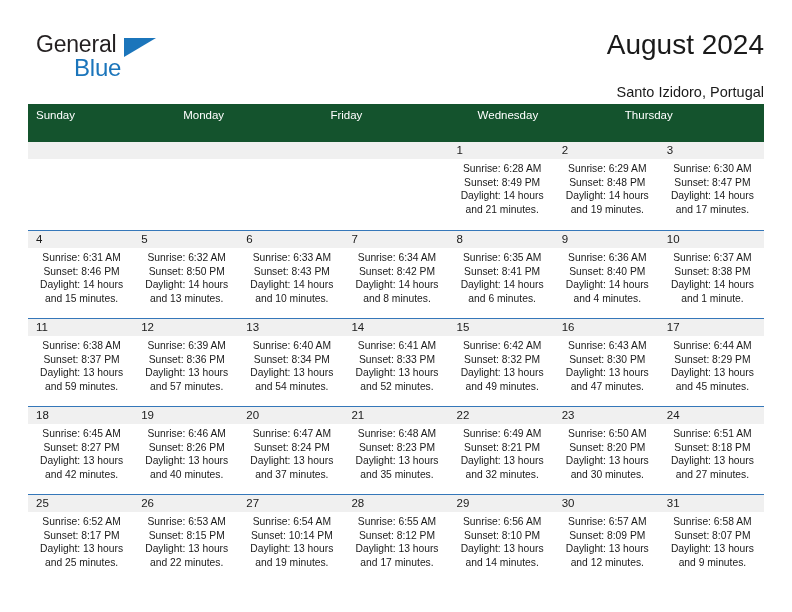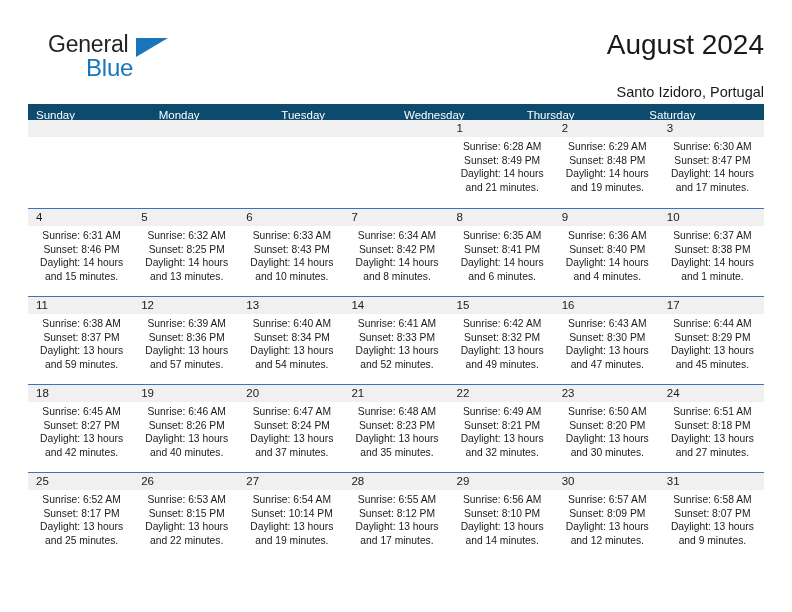--- a/index.html
+++ b/index.html
@@ -24,21 +24,21 @@
   
   .topbar {
     position: absolute;
     left: 28px;
     top: 28px;
     right: 28px;
     height: 68px;
   }
   .logo {
     position: absolute;
-    left: 20px;
+    left: 8px;
     top: 4px;
     width: 200px;
     height: 58px;
   }
   .logo-row1 {
     position: relative;
     font-size: 23px;
     line-height: 25px;
     color: #231f20;
     letter-spacing: -0.2px;
@@ -88,22 +88,22 @@
 
   
   .calendar {
     position: absolute;
     left: 28px;
     top: 104px;
     width: 736px;
   }
   .weekdays {
     display: flex;
-    background: #0c4a6e;
-    height: 16px;
+    background: #14532d;
+    height: 38px;
   }
   .weekday {
     flex: 1 1 0;
     color: #ffffff;
     font-size: 11.5px;
     line-height: 22px;
     padding-left: 8px;
     box-sizing: border-box;
     white-space: nowrap;
     overflow: hidden;
@@ -163,24 +163,23 @@
       <div class="cal-title">August 2024</div>
       <div class="cal-subtitle">Santo Izidoro, Portugal</div>
     </div>
 
   </div>
 
   <div class="calendar">
     <div class="weekdays">
         <div class="weekday">Sunday</div>
         <div class="weekday">Monday</div>
-        <div class="weekday">Tuesday</div>
+        <div class="weekday">Friday</div>
         <div class="weekday">Wednesday</div>
         <div class="weekday">Thursday</div>
-        <div class="weekday">Saturday</div>
       </div>
     <div id="weeks-container">
         <div class="week">
           <div class="day empty">
             <div class="day-num"></div>
           </div>
           <div class="day empty">
             <div class="day-num"></div>
           </div>
           <div class="day empty">
@@ -224,21 +223,21 @@
               <div>Sunrise: 6:31 AM</div>
               <div>Sunset: 8:46 PM</div>
               <div>Daylight: 14 hours</div>
               <div>and 15 minutes.</div>
             </div>
           </div>
           <div class="day">
             <div class="day-num">5</div>
             <div class="day-info">
               <div>Sunrise: 6:32 AM</div>
-              <div>Sunset: 8:25 PM</div>
+              <div>Sunset: 8:50 PM</div>
               <div>Daylight: 14 hours</div>
               <div>and 13 minutes.</div>
             </div>
           </div>
           <div class="day">
             <div class="day-num">6</div>
             <div class="day-info">
               <div>Sunrise: 6:33 AM</div>
               <div>Sunset: 8:43 PM</div>
               <div>Daylight: 14 hours</div>

